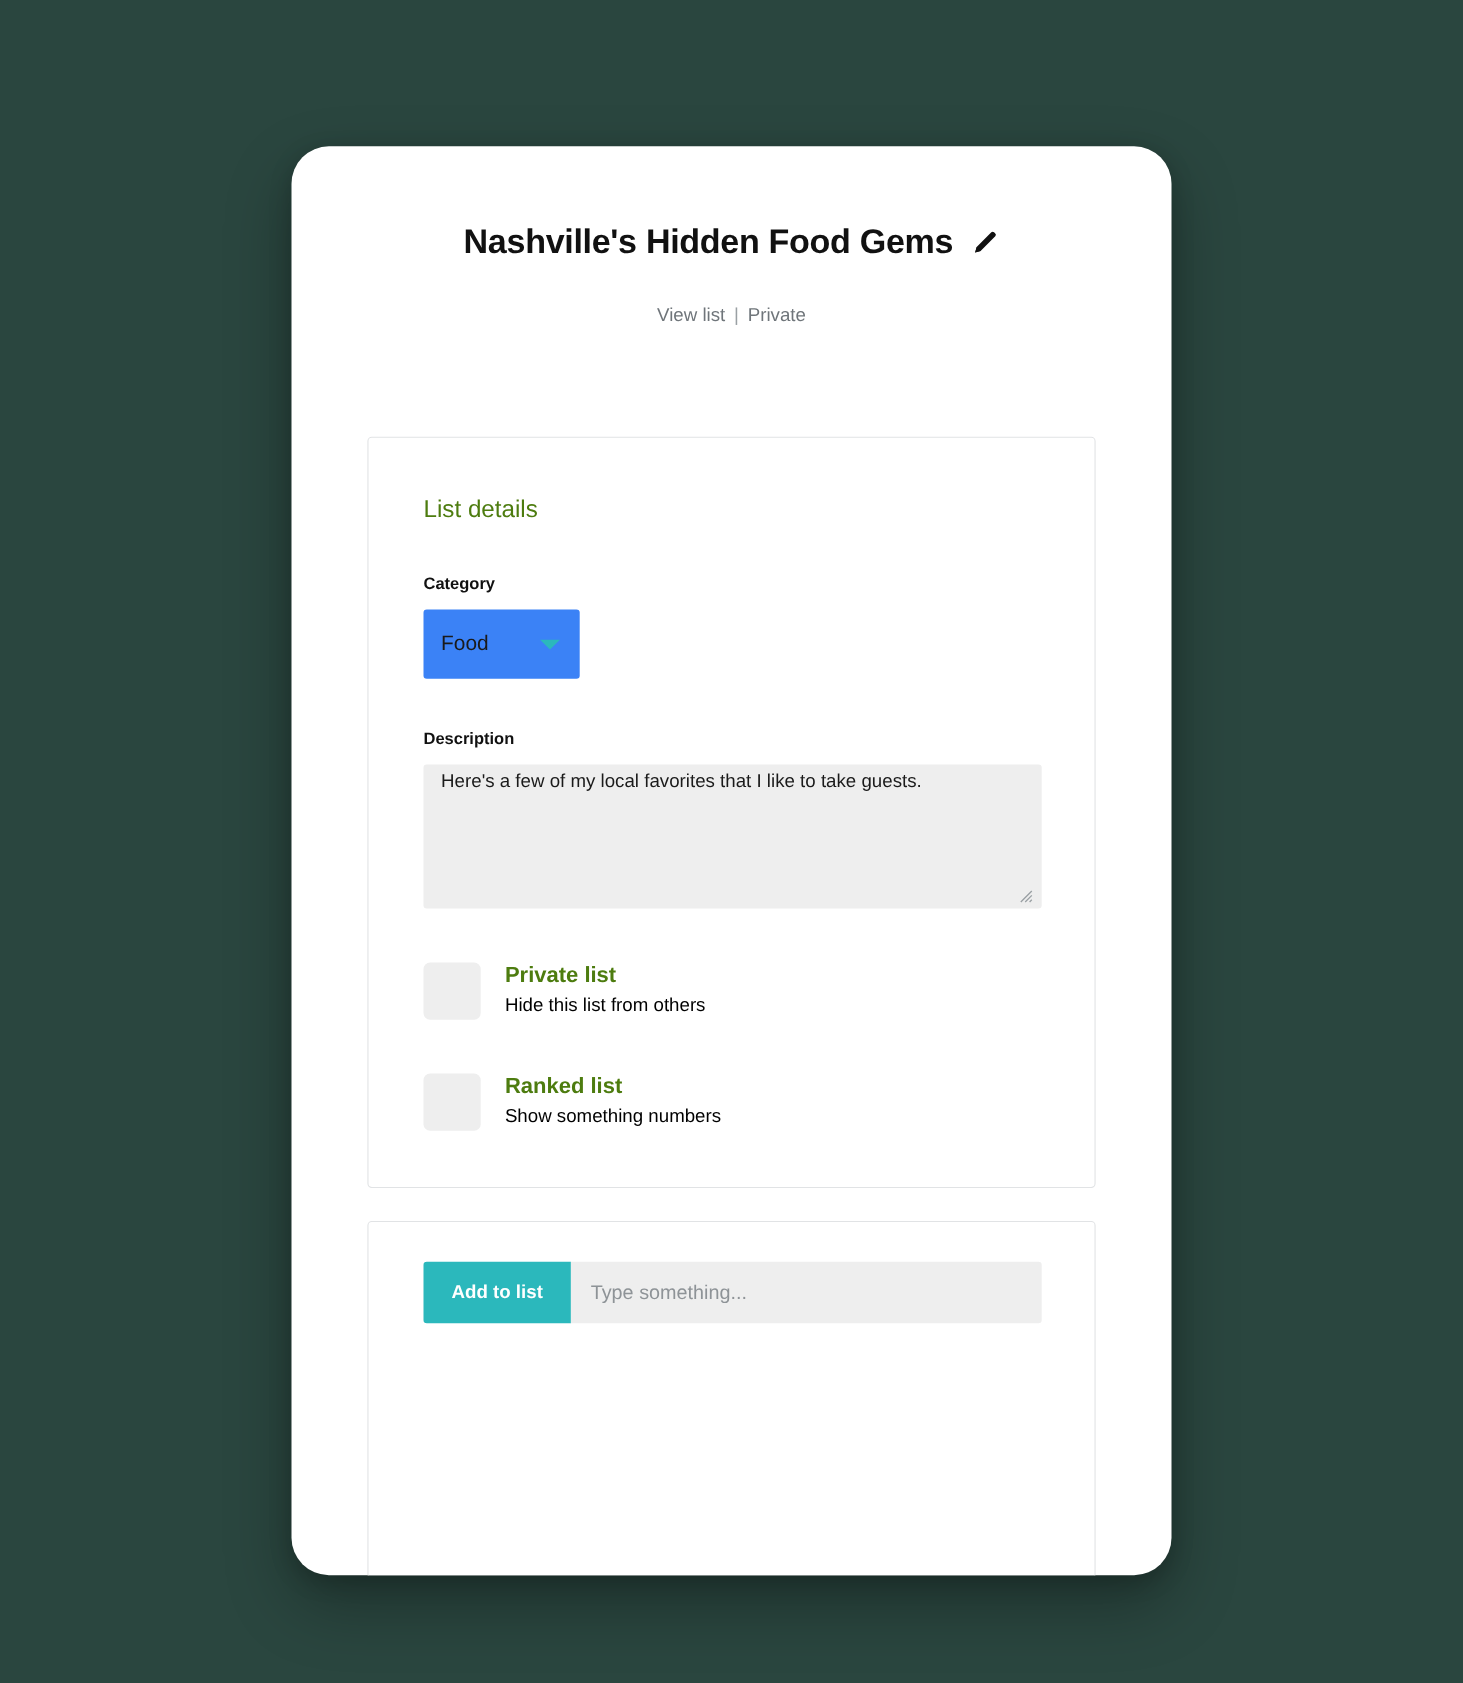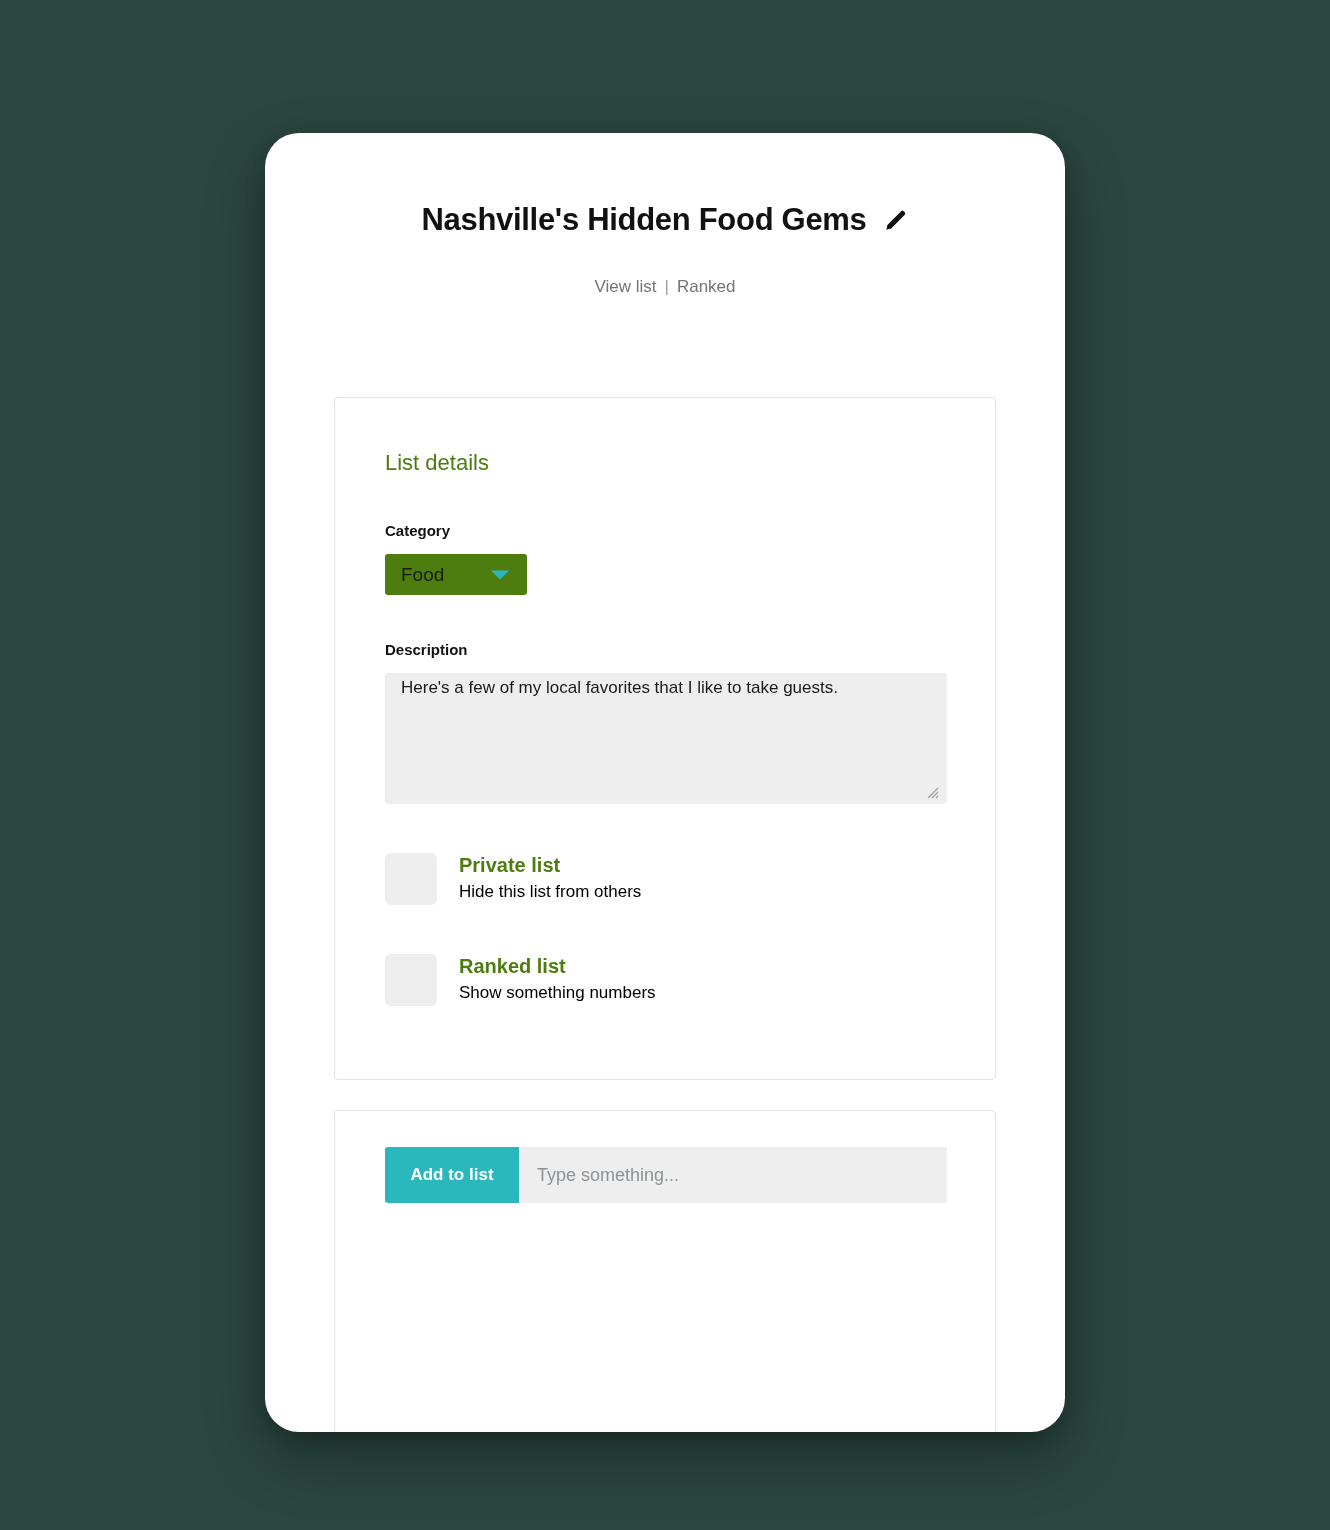--- a/index.html
+++ b/index.html
@@ -115,22 +115,22 @@
     color: #111111;
     margin-top: 46px;
     line-height: 1.2;
   }
 
   
   .select-box {
     position: relative;
     margin-top: 14px;
     width: 142px;
-    height: 41px;
-    background: #4d7c0f;
+    height: 63px;
+    background: #3b82f6;
     border: none;
     border-radius: 3px;
     display: flex;
     align-items: center;
     cursor: pointer;
   }
   .select-value {
     font-size: 19px;
     color: #1a1a1a;
     padding-left: 16px;
@@ -245,21 +245,21 @@
         <div class="page-title">Nashville's Hidden Food Gems</div>
         <span class="edit-icon">
           <svg viewBox="0 0 24 24" width="26" height="26" aria-hidden="true">
             <path d="M3.2 20.8l4.6-1.3L20.1 7.2a1.6 1.6 0 0 0 0-2.3l-1-1a1.6 1.6 0 0 0-2.3 0L4.5 16.2z" fill="#111111"></path>
             <path d="M3.2 20.8l1.3-4.6 3.3 3.3z" fill="#111111"></path>
           </svg>
         </span>
       </div>
 
       <div class="sub-links">
-        <a>View list</a><span class="sep">|</span><a>Ranked</a>
+        <a>View list</a><span class="sep">|</span><a>Private</a>
       </div>
 
       <section class="panel panel-details">
         <div class="panel-pad">
           <h2 class="section-title">List details</h2>
 
           <div class="field-label">Category</div>
           <div class="select-box">
             <span class="select-value">Food</span>
             <span class="select-caret"></span>

